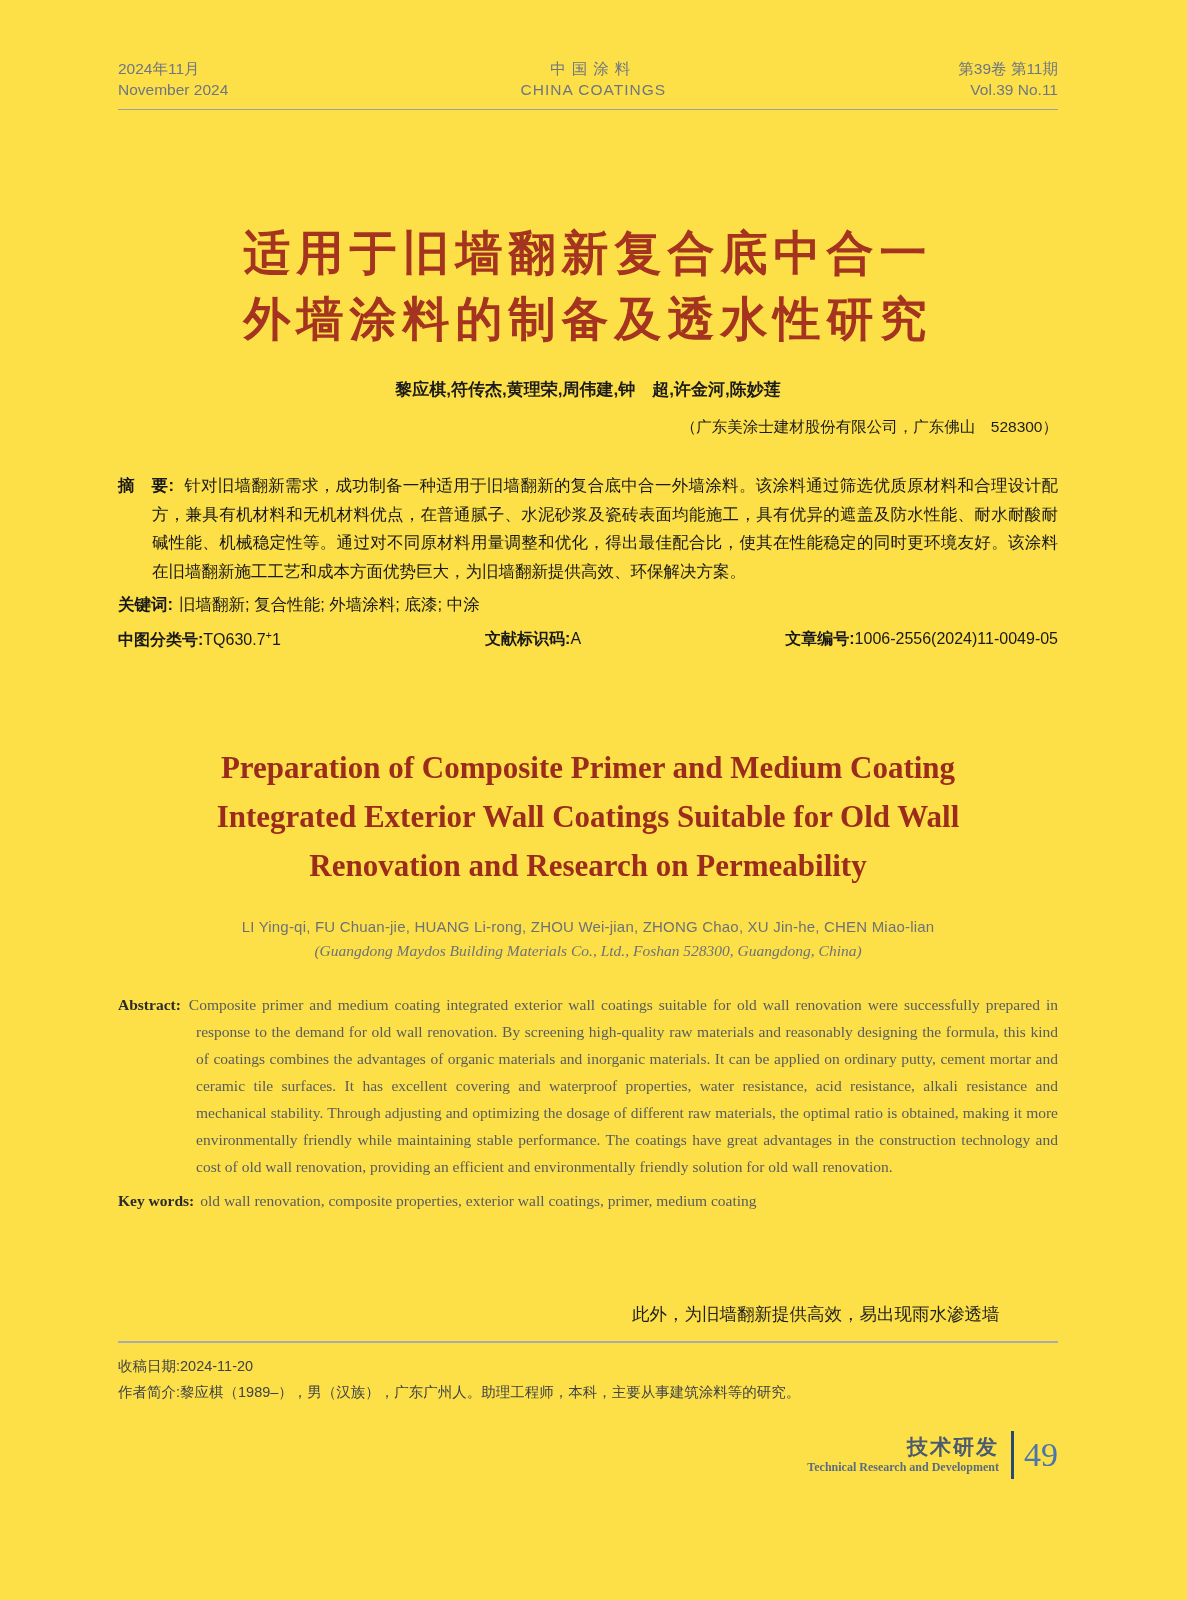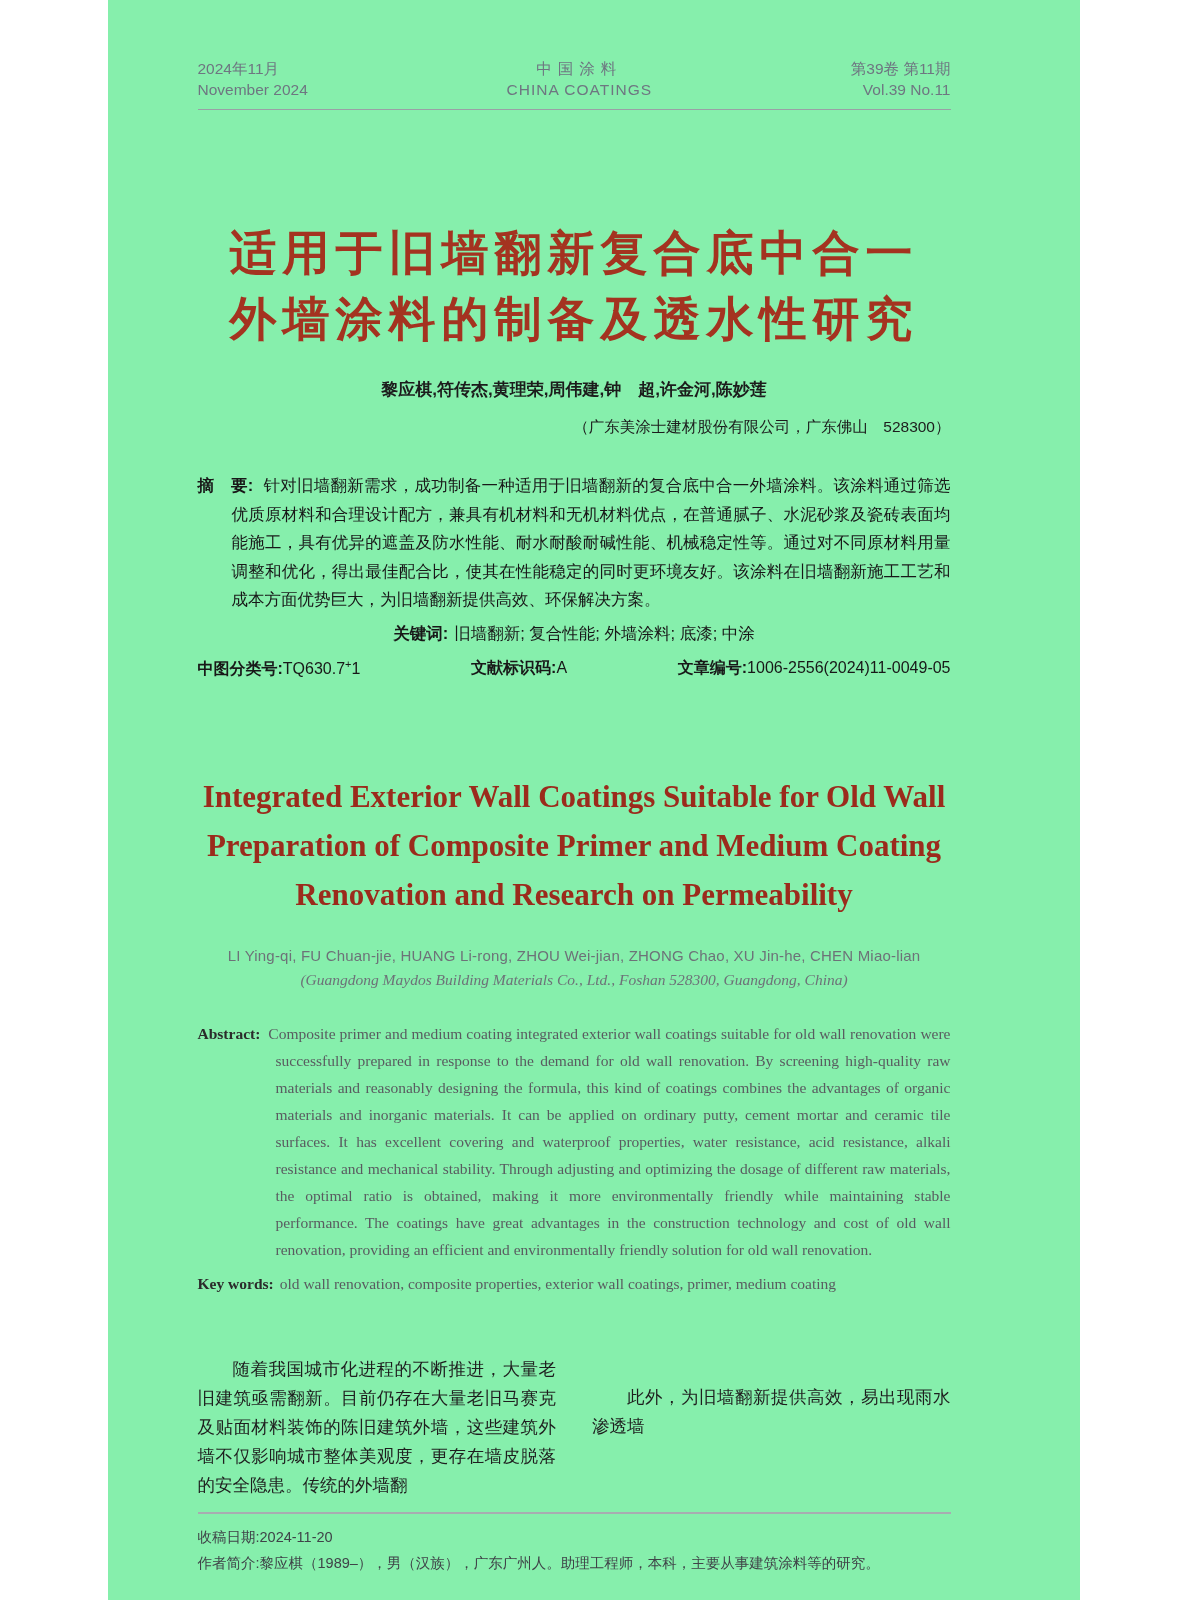--- a/index.html
+++ b/index.html
@@ -1,25 +1,25 @@
 <!DOCTYPE html>
 <html><head>
 <meta charset="utf-8">
 <style>
   * { margin: 0; padding: 0; box-sizing: border-box; }
   html, body { background: #ffffff; }
   body { font-family: "Liberation Sans", "DejaVu Sans", sans-serif; color: #1c1c1c; }
 
   .page {
     position: relative;
-    width: 972px;
+    width: 1187px;
     height: 1600px;
     margin: 0 auto;
-    background: #86efac;
-    padding: 58px 129px 0 90px;
+    background: #fde047;
+    padding: 58px 129px 0 118px;
     overflow: hidden;
   }
 
   
   .journal-header {
     display: flex;
     justify-content: space-between;
     align-items: flex-end;
     color: #6e7681;
   }
@@ -69,21 +69,20 @@
     text-indent: -34px;
     font-weight: 500;
   }
   .abstract-cn .lbl { font-weight: 700; margin-right: 10px; }
   .keywords-cn {
     margin-top: 5px;
     font-size: 16.5px;
     line-height: 28px;
     color: #181818;
     font-weight: 500;
-    text-align: center;
   }
   .keywords-cn .lbl { font-weight: 700; margin-right: 6px; }
   .meta-row {
     margin-top: 11px;
     display: flex;
     justify-content: space-between;
     font-size: 16px;
     color: #181818;
     font-weight: 500;
   }
@@ -250,37 +249,34 @@
   <p class="keywords-cn"><span class="lbl">关键词:</span><span>旧墙翻新; 复合性能; 外墙涂料; 底漆; 中涂</span></p>
 
   <div class="meta-row">
     <div><span class="lbl">中图分类号:</span><span>TQ630.7</span><sup>+</sup><span>1</span></div>
     <div><span class="lbl">文献标识码:</span><span>A</span></div>
     <div><span class="lbl">文章编号:</span><span>1006-2556(2024)11-0049-05</span></div>
   </div>
 
 
   <h2 class="title-en">
+    <div>Preparation of Composite Primer and Medium Coating</div>
     <div>Integrated Exterior Wall Coatings Suitable for Old Wall</div>
-    <div>Preparation of Composite Primer and Medium Coating</div>
     <div>Renovation and Research on Permeability</div>
   </h2>
 
   <div class="authors-en">LI Ying-qi, FU Chuan-jie, HUANG Li-rong, ZHOU Wei-jian, ZHONG Chao, XU Jin-he, CHEN Miao-lian</div>
   <div class="affil-en">(Guangdong Maydos Building Materials Co., Ltd., Foshan 528300, Guangdong, China)</div>
 
   <p class="abstract-en"><span class="lbl">Abstract:</span><span>Composite primer and medium coating integrated exterior wall coatings suitable for old wall renovation were successfully prepared in response to the demand for old wall renovation. By screening high-quality raw materials and reasonably designing the formula, this kind of coatings combines the advantages of organic materials and inorganic materials. It can be applied on ordinary putty, cement mortar and ceramic tile surfaces. It has excellent covering and waterproof properties, water resistance, acid resistance, alkali resistance and mechanical stability. Through adjusting and optimizing the dosage of different raw materials, the optimal ratio is obtained, making it more environmentally friendly while maintaining stable performance. The coatings have great advantages in the construction technology and cost of old wall renovation, providing an efficient and environmentally friendly solution for old wall renovation.</span></p>
 
   <p class="keywords-en"><span class="lbl">Key words:</span><span>old wall renovation, composite properties, exterior wall coatings, primer, medium coating</span></p>
 
   <div class="body-cols">
     <div class="col col-left">
-      <div class="body-text">
-        <p class="indent">随着我国城市化进程的不断推进，大量老旧建筑亟需翻新。目前仍存在大量老旧马赛克及贴面材料装饰的陈旧建筑外墙，这些建筑外墙不仅影响城市整体美观度，更存在墙皮脱落的安全隐患。传统的外墙翻</p>
-      </div>
     </div>
     <div class="col col-right">
       <div class="body-text">
         <p class="indent">此外，为旧墙翻新提供高效，易出现雨水渗透墙</p>
       </div>
     </div>
   </div>
 
   <hr class="footnote-rule">
   <div class="footnotes">

